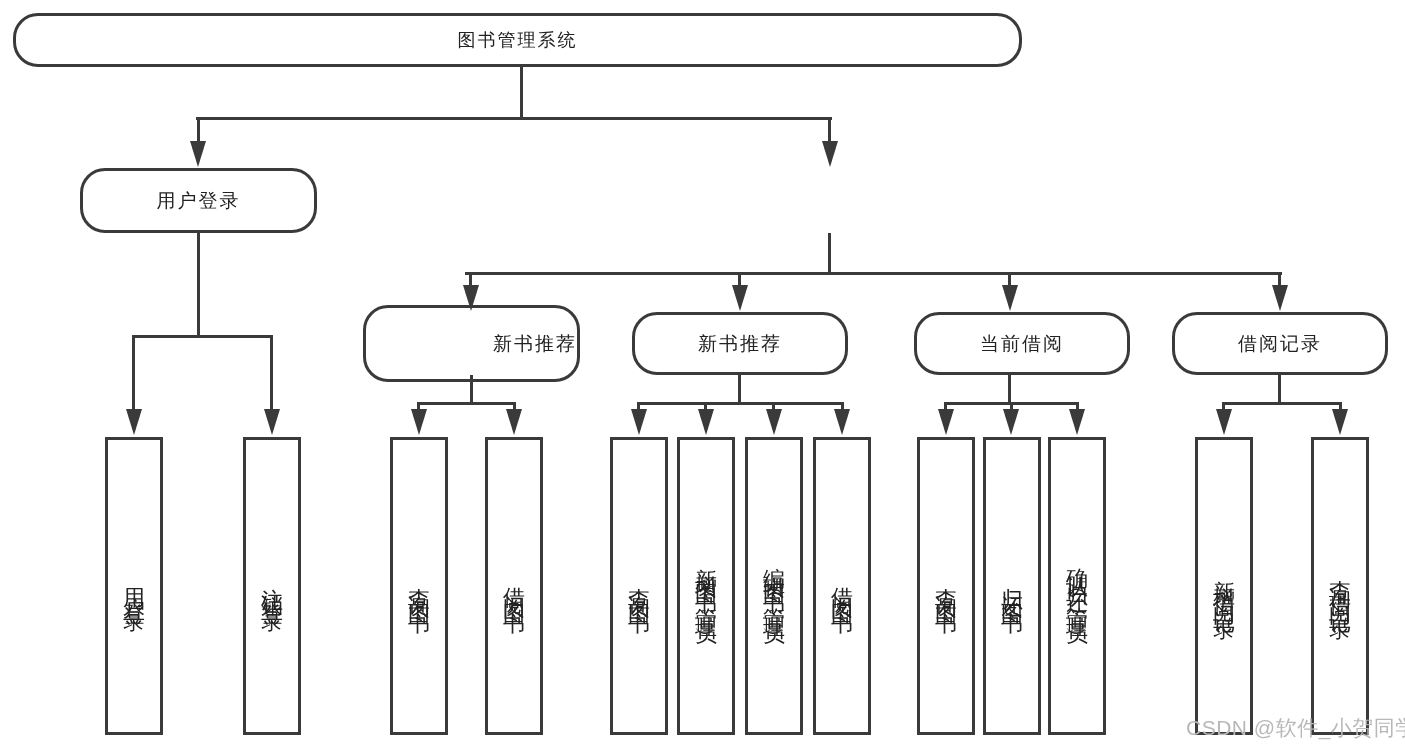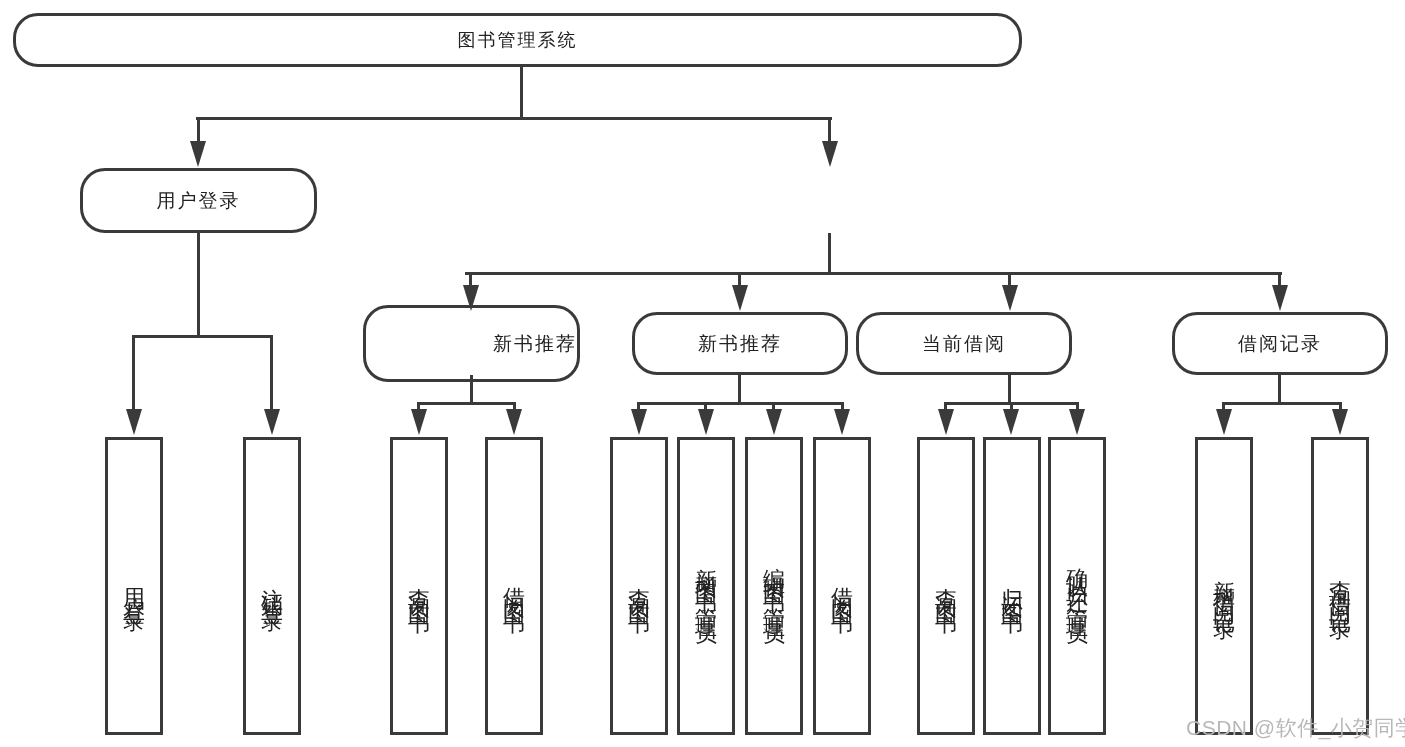--- a/index.html
+++ b/index.html
@@ -43,21 +43,21 @@
 
 
   <div class="box hlabel" style="left:363px;top:305px;width:217px;height:77px;justify-content:flex-end;">
       <span>新书推荐</span>
     </div>
 
   <div class="box hlabel" style="left:632px;top:312px;width:216px;height:63px;">
       <span>新书推荐</span>
     </div>
 
-  <div class="box hlabel" style="left:856px;top:312px;width:216px;height:63px;">
+  <div class="box hlabel" style="left:914px;top:312px;width:216px;height:63px;">
       <span>当前借阅</span>
     </div>
 
   <div class="box hlabel" style="left:1172px;top:312px;width:216px;height:63px;">
       <span>借阅记录</span>
     </div>
 
   <div class="box leaf" style="left:105px;top:437px;width:58px;height:298px;">
       <span>用户登录</span>
     </div>

